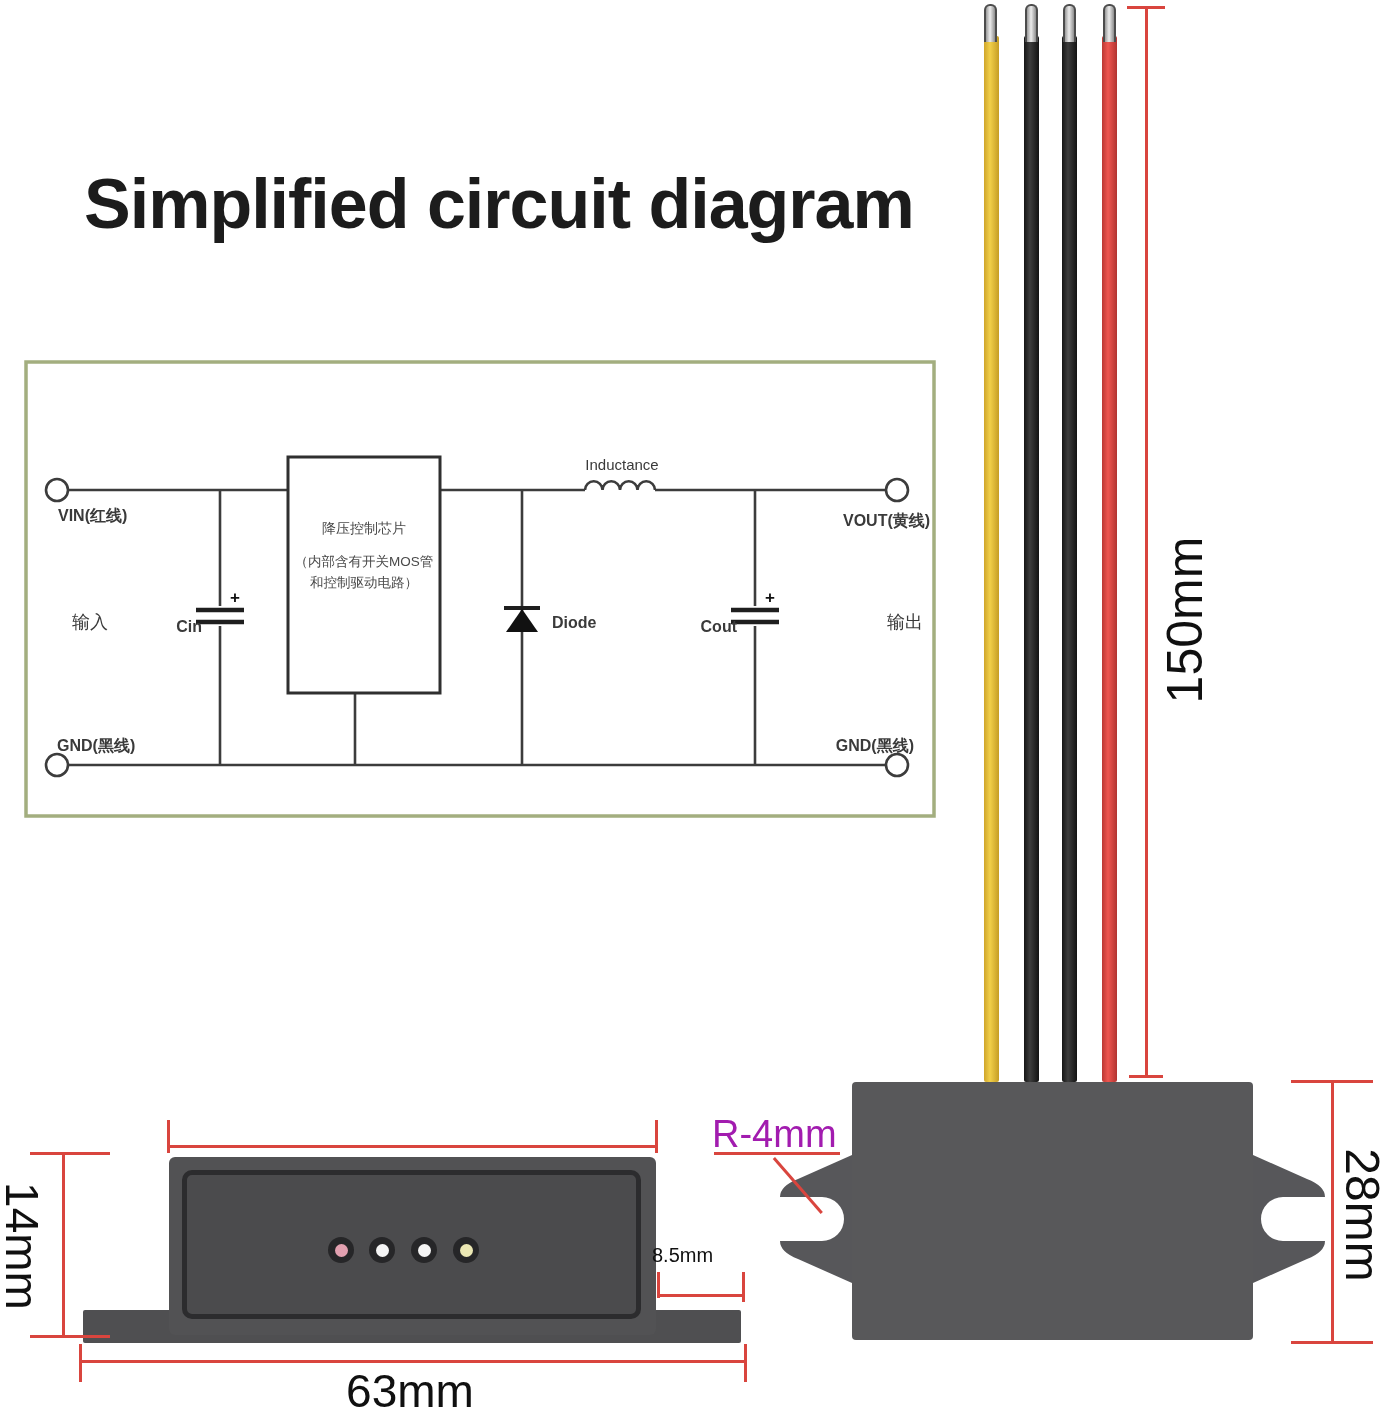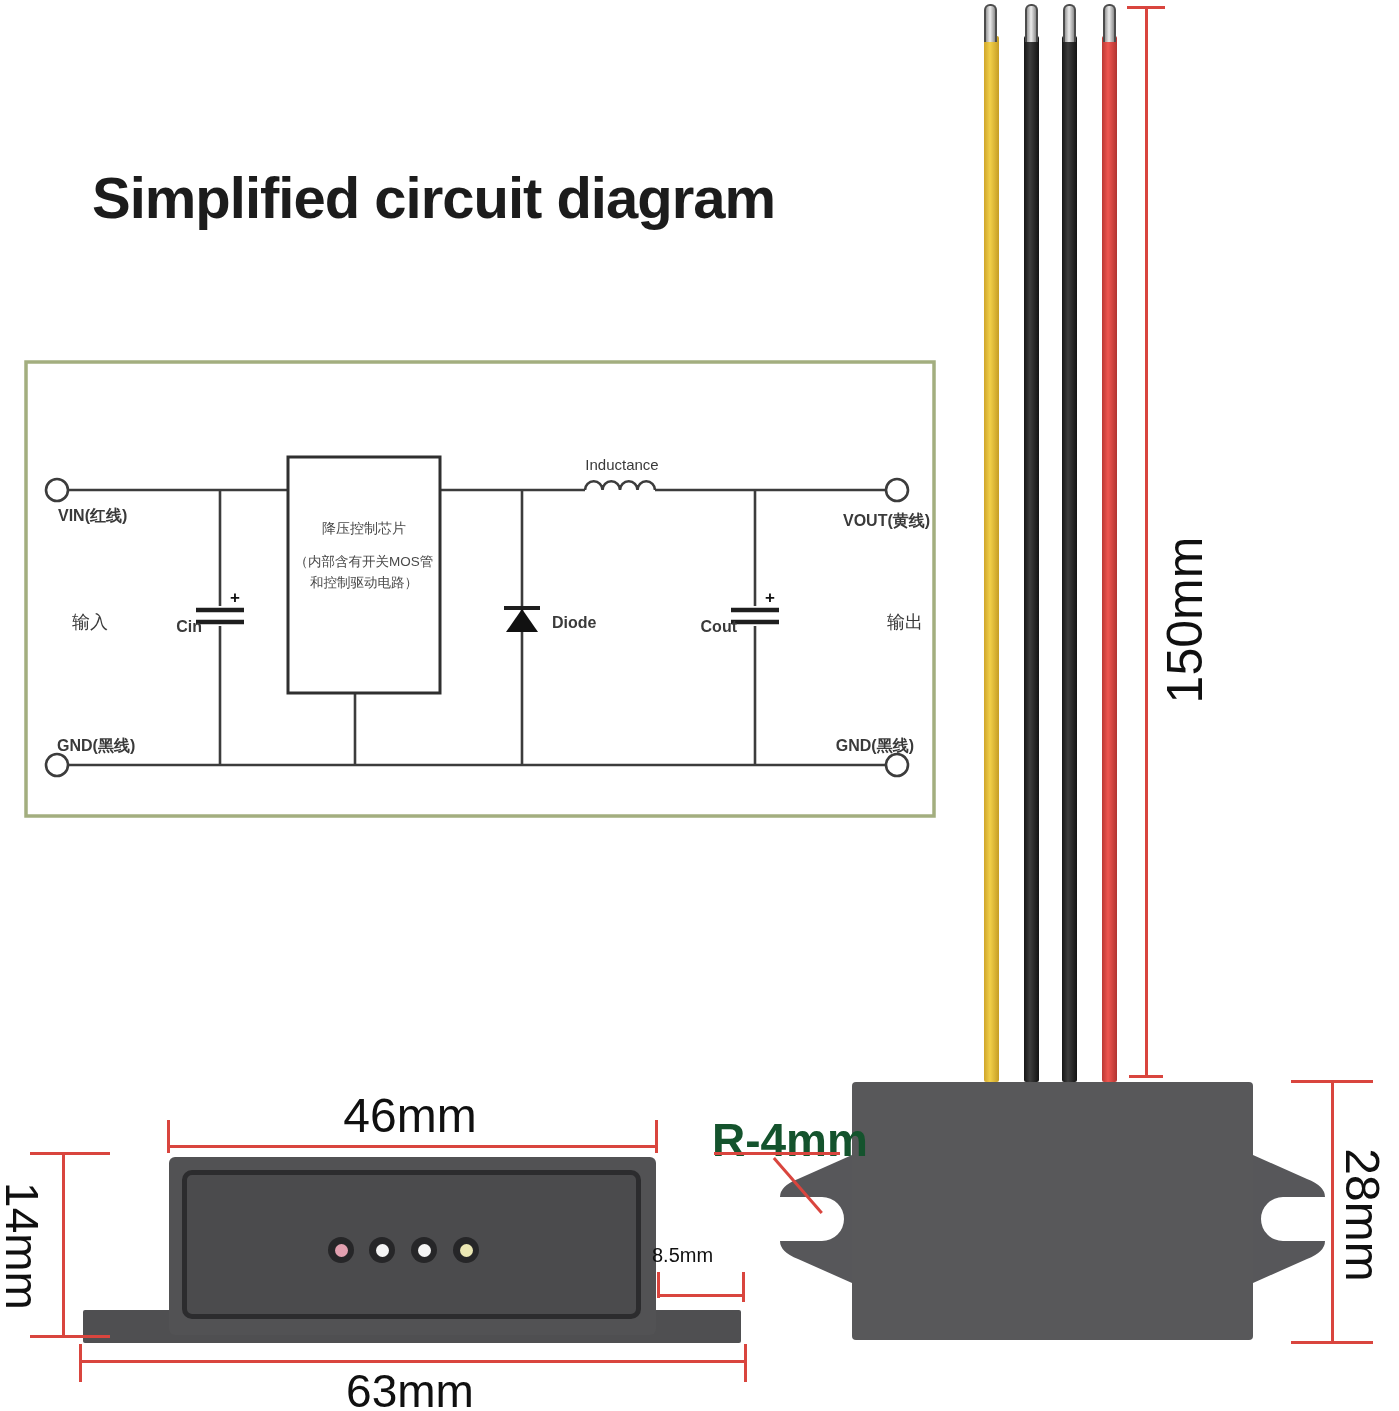--- a/index.html
+++ b/index.html
@@ -1,41 +1,41 @@
 <!DOCTYPE html>
 <html><head>
 <meta charset="utf-8">
 <style>
   html,body{margin:0;padding:0;background:#fff;}
   .canvas{position:relative;width:1399px;height:1411px;background:#fff;overflow:hidden;
           font-family:"Liberation Sans","DejaVu Sans",sans-serif;color:#1a1a1a;}
   .abs{position:absolute;}
   
-  .title{left:92px;top:164px;font-size:58px;font-weight:bold;letter-spacing:-1px;color:#1c1c1c;white-space:nowrap;}
+  .title{left:84px;top:164px;font-size:70px;font-weight:bold;letter-spacing:-1px;color:#1c1c1c;white-space:nowrap;}
   
   .circuit-frame{left:24px;top:360px;width:912px;height:458px;}
   
   .wire{top:36px;height:1046px;width:15px;border-radius:2px;}
   .wire-yellow{background:linear-gradient(90deg,#cfa52a,#f1cf49 40%,#c69d24);}
   .wire-black1,.wire-black2{background:linear-gradient(90deg,#161616,#3d3d3d 40%,#121212);}
   .wire-red{background:linear-gradient(90deg,#bb3833,#ee5650 40%,#b23330);}
   .tip{top:4px;height:36px;width:9px;border:2px solid #4c4c4c;border-bottom:none;
        border-radius:6px 6px 0 0;background:linear-gradient(90deg,#9a9a9a,#ececec 45%,#8d8d8d);}
   
   .dim{background:#d9453e;}
   .dimlabel{color:#101010;font-size:48px;white-space:nowrap;text-align:center;}
   .rot-cw{transform:rotate(90deg);}
   .rot-ccw{transform:rotate(-90deg);}
   
   .flange{left:83px;top:1310px;width:658px;height:33px;background:#4f4f51;border-radius:2px;}
   .bodyL{left:169px;top:1157px;width:487px;height:178px;background:#525254;border-radius:6px;}
   .panel{left:13px;top:13px;width:449px;height:139px;background:#4b4b4d;border:5px solid #2c2c2e;border-radius:10px;}
   .led{top:80px;width:26px;height:26px;border-radius:50%;background:#262628;display:flex;align-items:center;justify-content:center;}
   .led i{display:block;width:13px;height:13px;border-radius:50%;}
-  .r4label{left:712px;top:1113px;font-size:46px;font-weight:bold;color:#14532d;}
+  .r4label{left:712px;top:1113px;font-size:38px;font-weight:normal;color:#a21caf;}
   .small-dim-label{left:652px;top:1244px;font-size:20px;color:#111;}
 </style>
 </head>
 <body>
 
 <div class="canvas">
 
   <div class="abs title">Simplified circuit diagram</div>
 
   <svg class="abs circuit-frame" viewBox="0 0 912 458" width="912" height="458">
@@ -142,21 +142,20 @@
         <i style="background:#f5f5f5;"></i>
       </div>
     <div class="abs led" style="left:242px;">
         <i style="background:#f5f5f5;"></i>
       </div>
     <div class="abs led" style="left:284px;">
         <i style="background:#ece8b4;"></i>
       </div>
   </div>
 
-  <div class="abs dimlabel" style="left:330px;top:1088px;width:160px;">46mm</div>
   <div class="abs dim" style="left:168px;top:1145px;width:490px;height:3px;"></div>
   <div class="abs dim" style="left:167px;top:1120px;width:3px;height:33px;"></div>
   <div class="abs dim" style="left:655px;top:1120px;width:3px;height:33px;"></div>
 
   <div class="abs dim" style="left:62px;top:1154px;width:3px;height:184px;"></div>
   <div class="abs dim" style="left:30px;top:1152px;width:80px;height:3px;"></div>
   <div class="abs dim" style="left:30px;top:1335px;width:80px;height:3px;"></div>
   <div class="abs dimlabel rot-cw" style="left:-63px;top:1221px;width:170px;height:50px;line-height:50px;font-size:46px;">14mm</div>
 
   <div class="abs small-dim-label">8.5mm</div>

